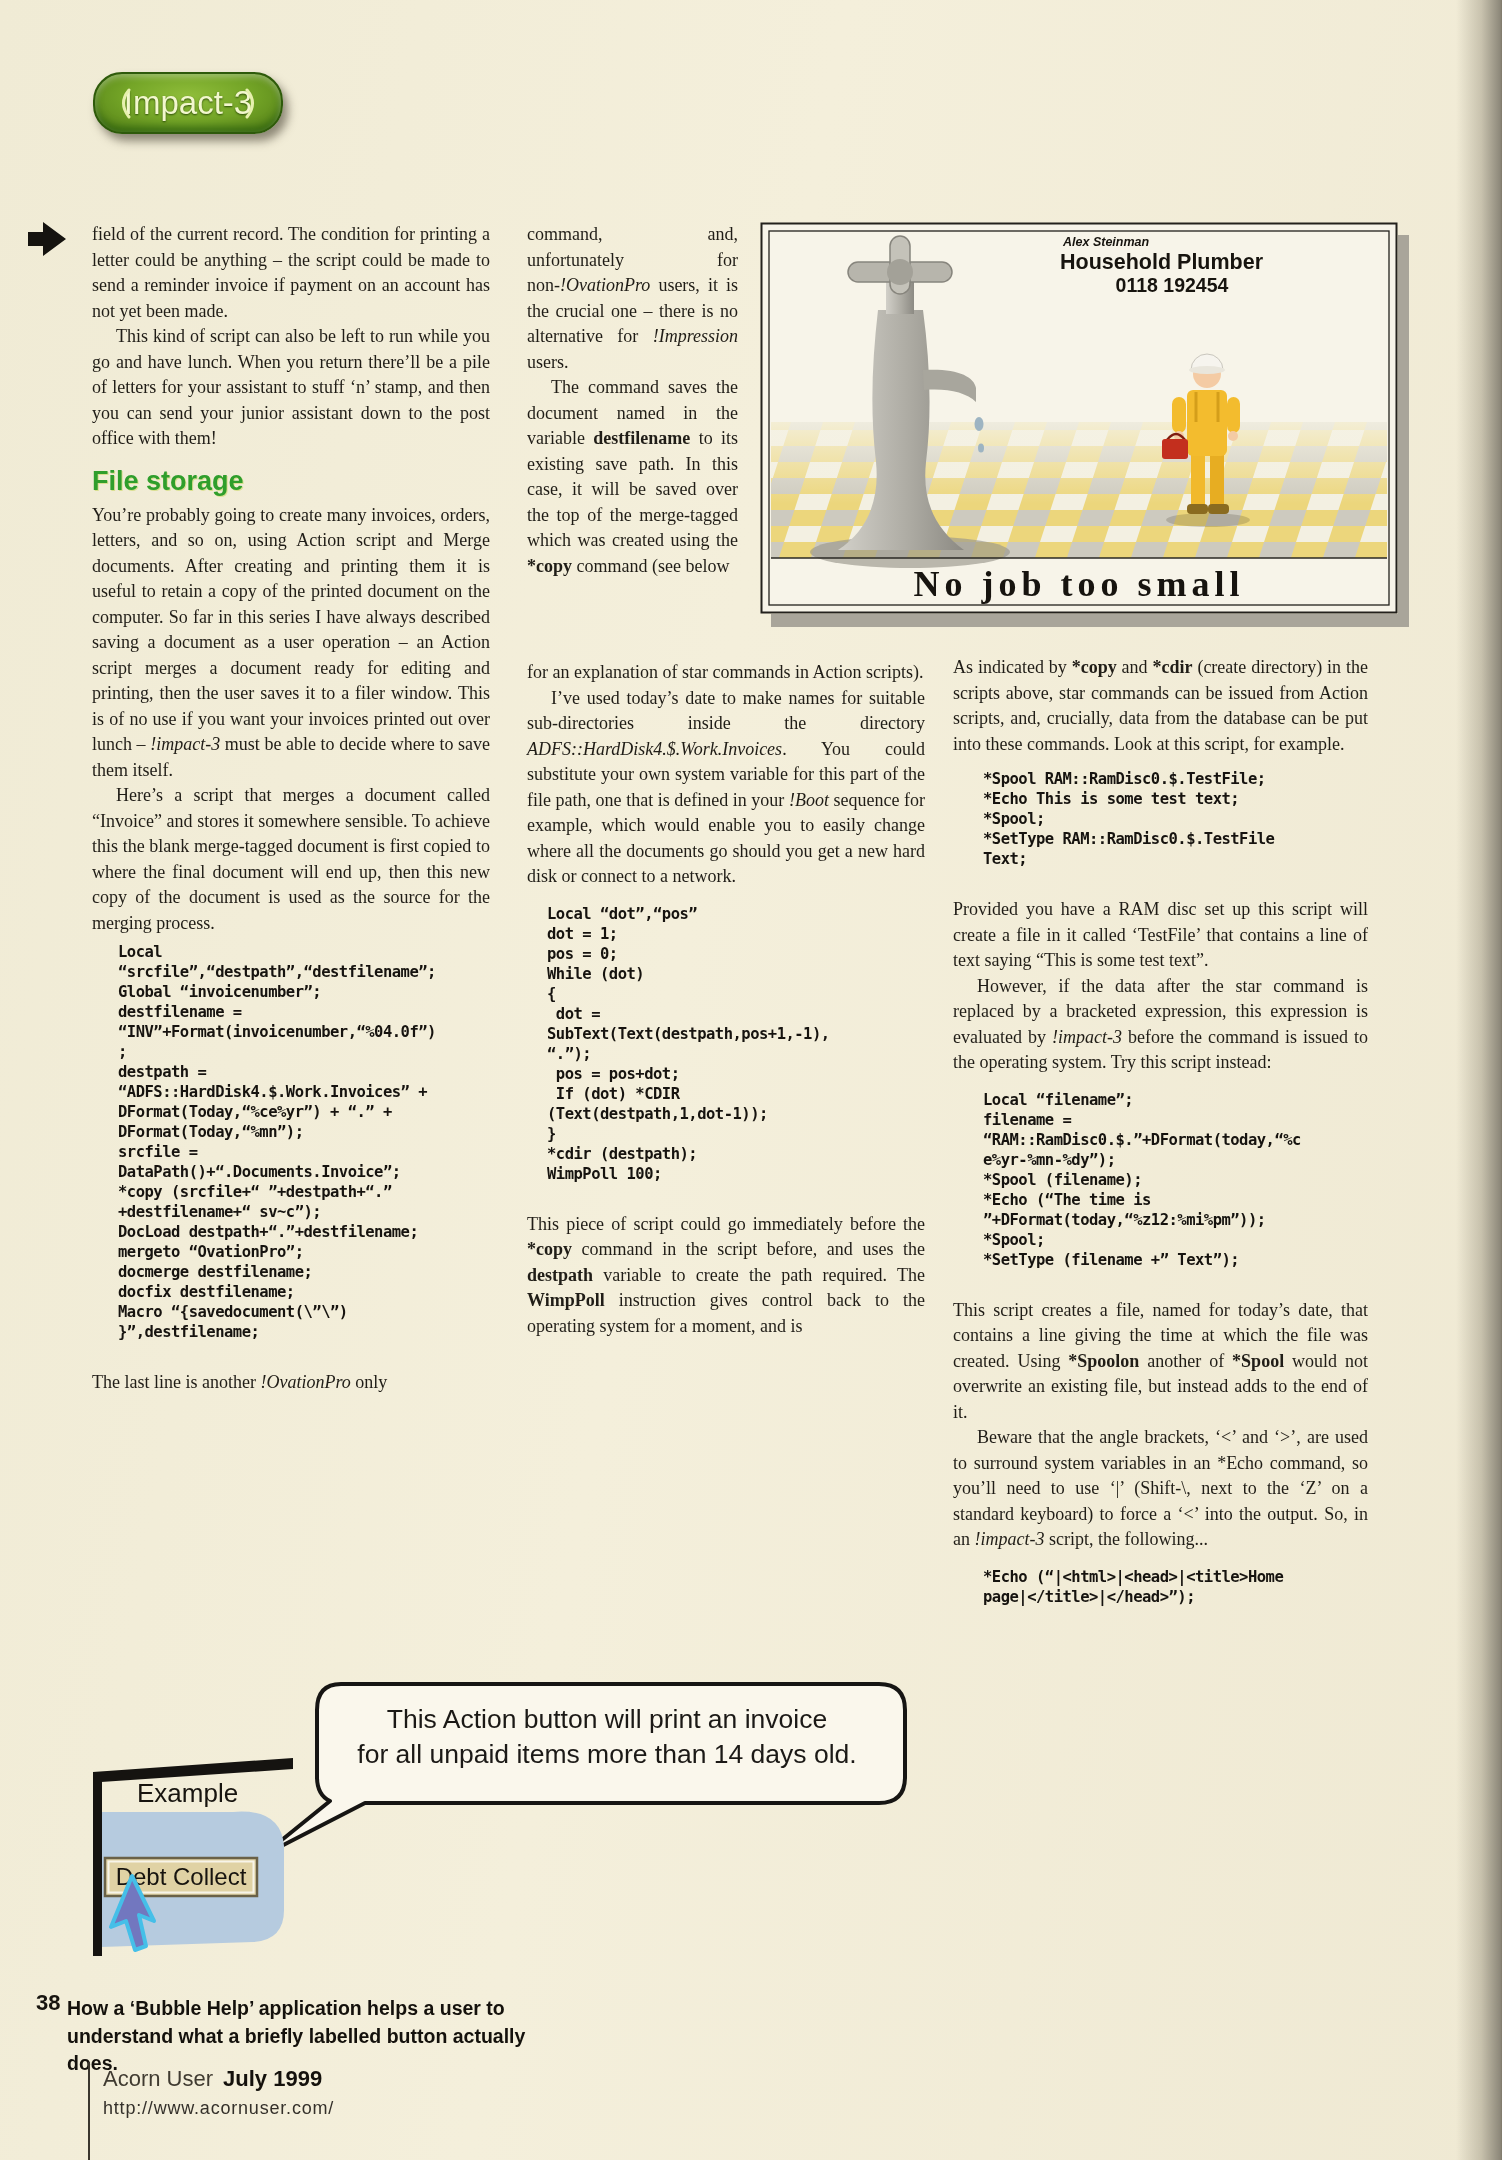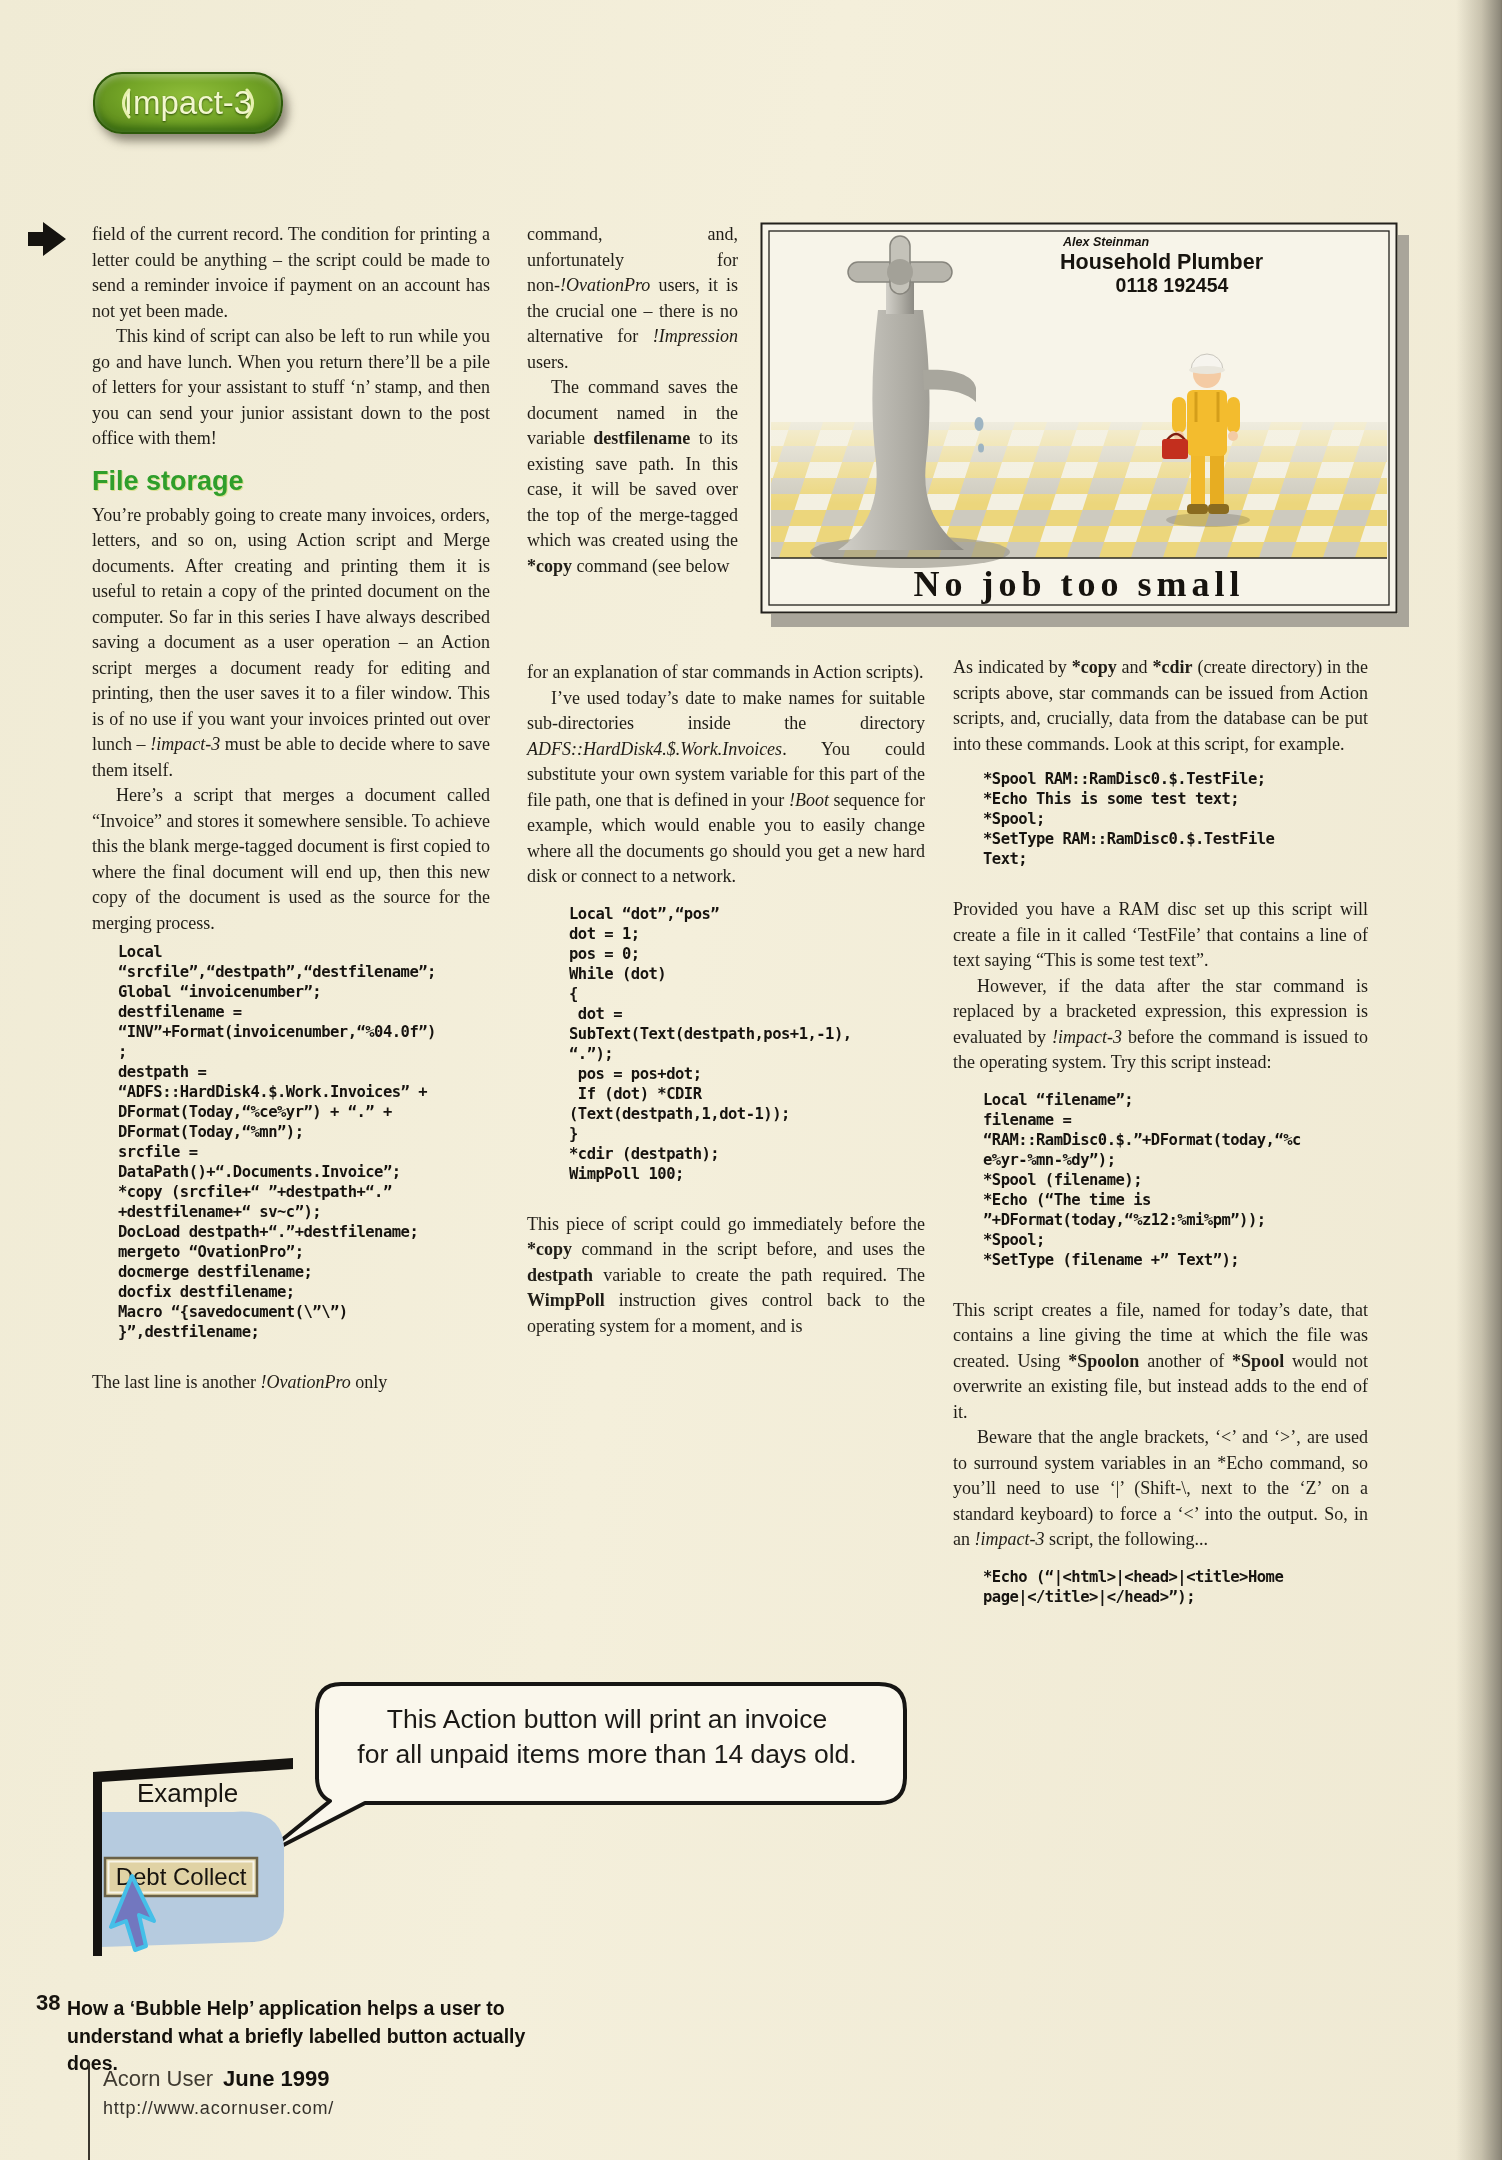--- a/index.html
+++ b/index.html
@@ -96,21 +96,21 @@
   </div>
 
   <div class="col" style="left:527px;top:222px;width:211px;">
     <p><span>command, and, unfortunately for non-</span><span class="i">!OvationPro</span><span> users, it is the crucial one – there is no alternative for </span><span class="i">!Impression</span><span> users.</span></p>
     <p class="ind"><span>The command saves the document named in the variable </span><span class="b">destfilename</span><span> to its existing save path. In this case, it will be saved over the top of the merge-tagged which was created using the </span><span class="b">*copy</span><span> command (see below</span></p>
   </div>
 
   <div class="col" style="left:527px;top:660px;width:398px;">
     <p><span>for an explanation of star commands in Action scripts).</span></p>
     <p class="ind"><span>I’ve used today’s date to make names for suitable sub-directories inside the directory </span><span class="i">ADFS::HardDisk4.$.Work.Invoices</span><span>. You could substitute your own system variable for this part of the file path, one that is defined in your </span><span class="i">!Boot</span><span> sequence for example, which would enable you to easily change where all the documents go should you get a new hard disk or connect to a network.</span></p>
-    <pre class="codeblock" style="margin-left:42px;margin-top:14px;">Local “dot”,“pos”
+    <pre class="codeblock" style="margin-left:20px;margin-top:14px;">Local “dot”,“pos”
 dot = 1;
 pos = 0;
 While (dot)
 {
  dot =
 SubText(Text(destpath,pos+1,-1),
 “.”);
  pos = pos+dot;
  If (dot) *CDIR
 (Text(destpath,1,dot-1));
@@ -231,18 +231,18 @@
     </g>
     <polygon points="47,126 26,177 41,171 50,200 61,196 54,165 69,171" fill="#7277bf" stroke="#45bfe8" stroke-width="4" stroke-linejoin="round"></polygon>
   </svg>
 
   <div class="fig-caption">How a ‘Bubble Help’ application helps a user to
 understand what a briefly labelled button actually does.</div>
 
   <div class="pg-num">38</div>
   <div class="footer-rule"></div>
   <div class="footer-meta">
-    <span>Acorn User</span><span class="issue">June 1999</span>
+    <span>Acorn User</span><span class="issue">July 1999</span>
   </div>
   <div class="footer-url">http://www.acornuser.com/</div>
 
   <div class="edge-shadow"></div>
 </div>
 
 </body></html>

